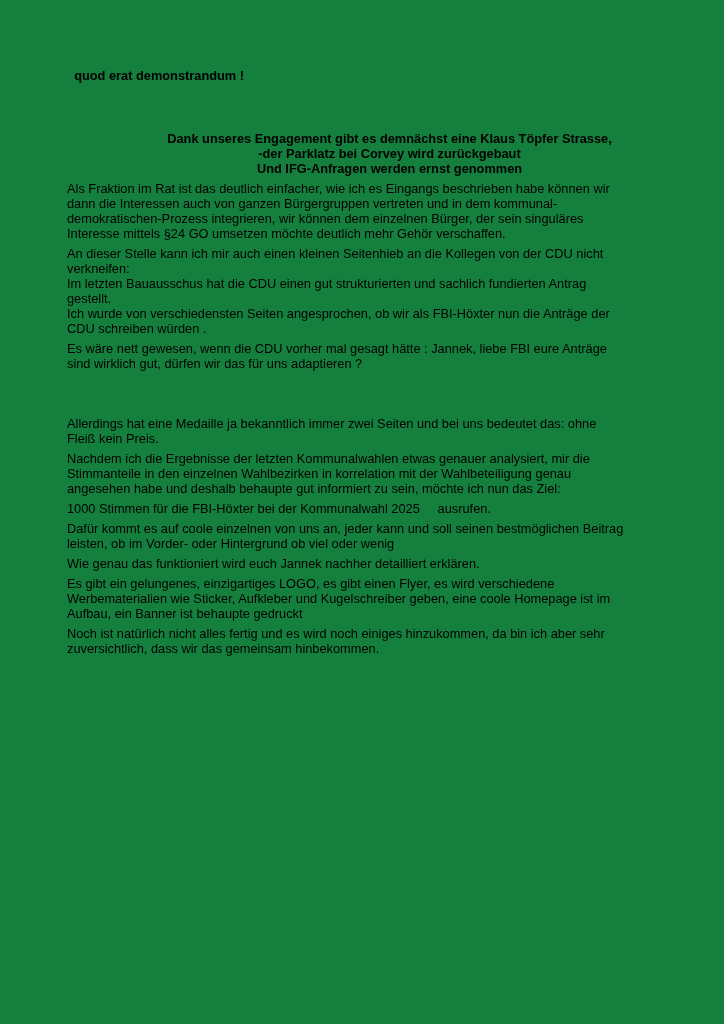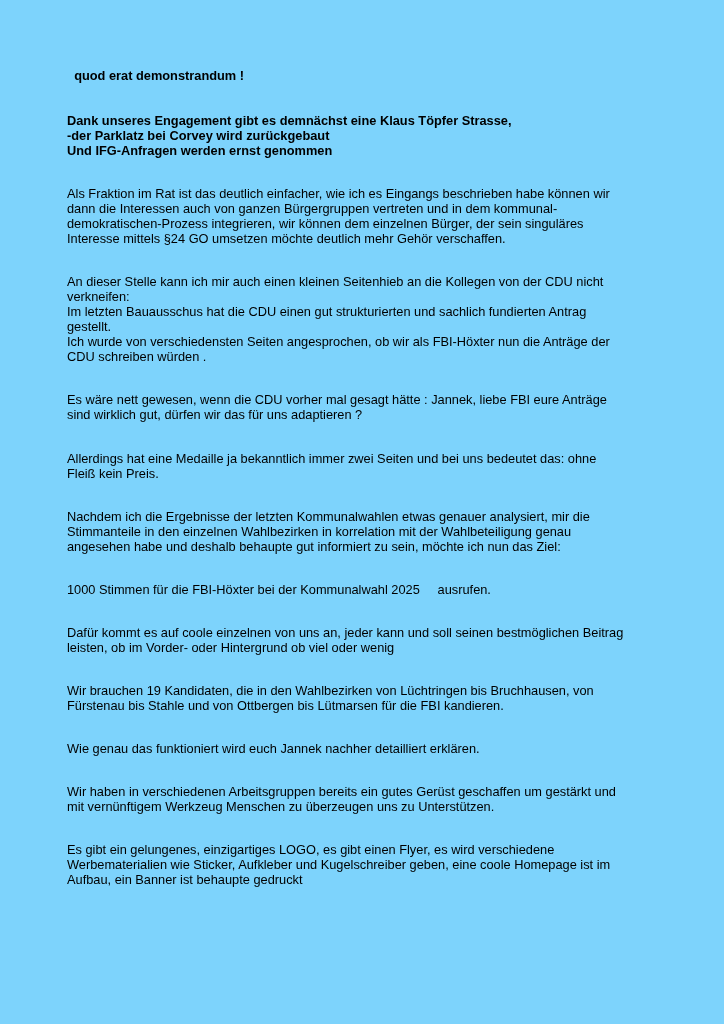--- a/index.html
+++ b/index.html
@@ -18,31 +18,31 @@
     top: 68px;
     width: 645px;
     font-family: "Liberation Sans", "DejaVu Sans", sans-serif;
     font-size: 12.8px;
     line-height: 15px;
     color: #000000;
     letter-spacing: 0;
   }
   .content p {
     white-space: pre-wrap;
-    margin-top: 28px;
+    margin-top: 5px;
   }
   .content p.first { margin-top: 0; }
-  .content p.gap-2 { margin-top: 30px; }
-  .content p.gap-3 { margin-top: 29px; }
+  .content p.gap-2 { margin-top: 48px; text-align: center; }
+  .content p.gap-3 { margin-top: 45px; }
   .content p.bold { font-weight: bold; }
 </style>
 </head>
 <body>
 
-<div class="page" style="background: #7dd3fc;">
+<div class="page" style="background: #15803d;">
   <div class="content" style="color: rgb(0, 0, 0);">
       <p class="first bold">  quod erat demonstrandum !</p>
       <p class="bold gap-2">Dank unseres Engagement gibt es demnächst eine Klaus Töpfer Strasse,
 -der Parklatz bei Corvey wird zurückgebaut
 Und IFG-Anfragen werden ernst genommen</p>
       <p>Als Fraktion im Rat ist das deutlich einfacher, wie ich es Eingangs beschrieben habe können wir
 dann die Interessen auch von ganzen Bürgergruppen vertreten und in dem kommunal-
 demokratischen-Prozess integrieren, wir können dem einzelnen Bürger, der sein singuläres
 Interesse mittels §24 GO umsetzen möchte deutlich mehr Gehör verschaffen.</p>
       <p>An dieser Stelle kann ich mir auch einen kleinen Seitenhieb an die Kollegen von der CDU nicht
@@ -54,22 +54,20 @@
       <p>Es wäre nett gewesen, wenn die CDU vorher mal gesagt hätte : Jannek, liebe FBI eure Anträge
 sind wirklich gut, dürfen wir das für uns adaptieren ?</p>
       <p class="gap-3">Allerdings hat eine Medaille ja bekanntlich immer zwei Seiten und bei uns bedeutet das: ohne
 Fleiß kein Preis.</p>
       <p>Nachdem ich die Ergebnisse der letzten Kommunalwahlen etwas genauer analysiert, mir die
 Stimmanteile in den einzelnen Wahlbezirken in korrelation mit der Wahlbeteiligung genau
 angesehen habe und deshalb behaupte gut informiert zu sein, möchte ich nun das Ziel:</p>
       <p>1000 Stimmen für die FBI-Höxter bei der Kommunalwahl 2025     ausrufen.</p>
       <p>Dafür kommt es auf coole einzelnen von uns an, jeder kann und soll seinen bestmöglichen Beitrag
 leisten, ob im Vorder- oder Hintergrund ob viel oder wenig</p>
-      <p>Wir brauchen 19 Kandidaten, die in den Wahlbezirken von Lüchtringen bis Bruchhausen, von
-Fürstenau bis Stahle und von Ottbergen bis Lütmarsen für die FBI kandieren.</p>
       <p>Wie genau das funktioniert wird euch Jannek nachher detailliert erklären.</p>
-      <p>Wir haben in verschiedenen Arbeitsgruppen bereits ein gutes Gerüst geschaffen um gestärkt und
-mit vernünftigem Werkzeug Menschen zu überzeugen uns zu Unterstützen.</p>
       <p>Es gibt ein gelungenes, einzigartiges LOGO, es gibt einen Flyer, es wird verschiedene
 Werbematerialien wie Sticker, Aufkleber und Kugelschreiber geben, eine coole Homepage ist im
 Aufbau, ein Banner ist behaupte gedruckt</p>
+      <p>Noch ist natürlich nicht alles fertig und es wird noch einiges hinzukommen, da bin ich aber sehr
+zuversichtlich, dass wir das gemeinsam hinbekommen.</p>
     </div>
 </div>
 
 </body></html>

